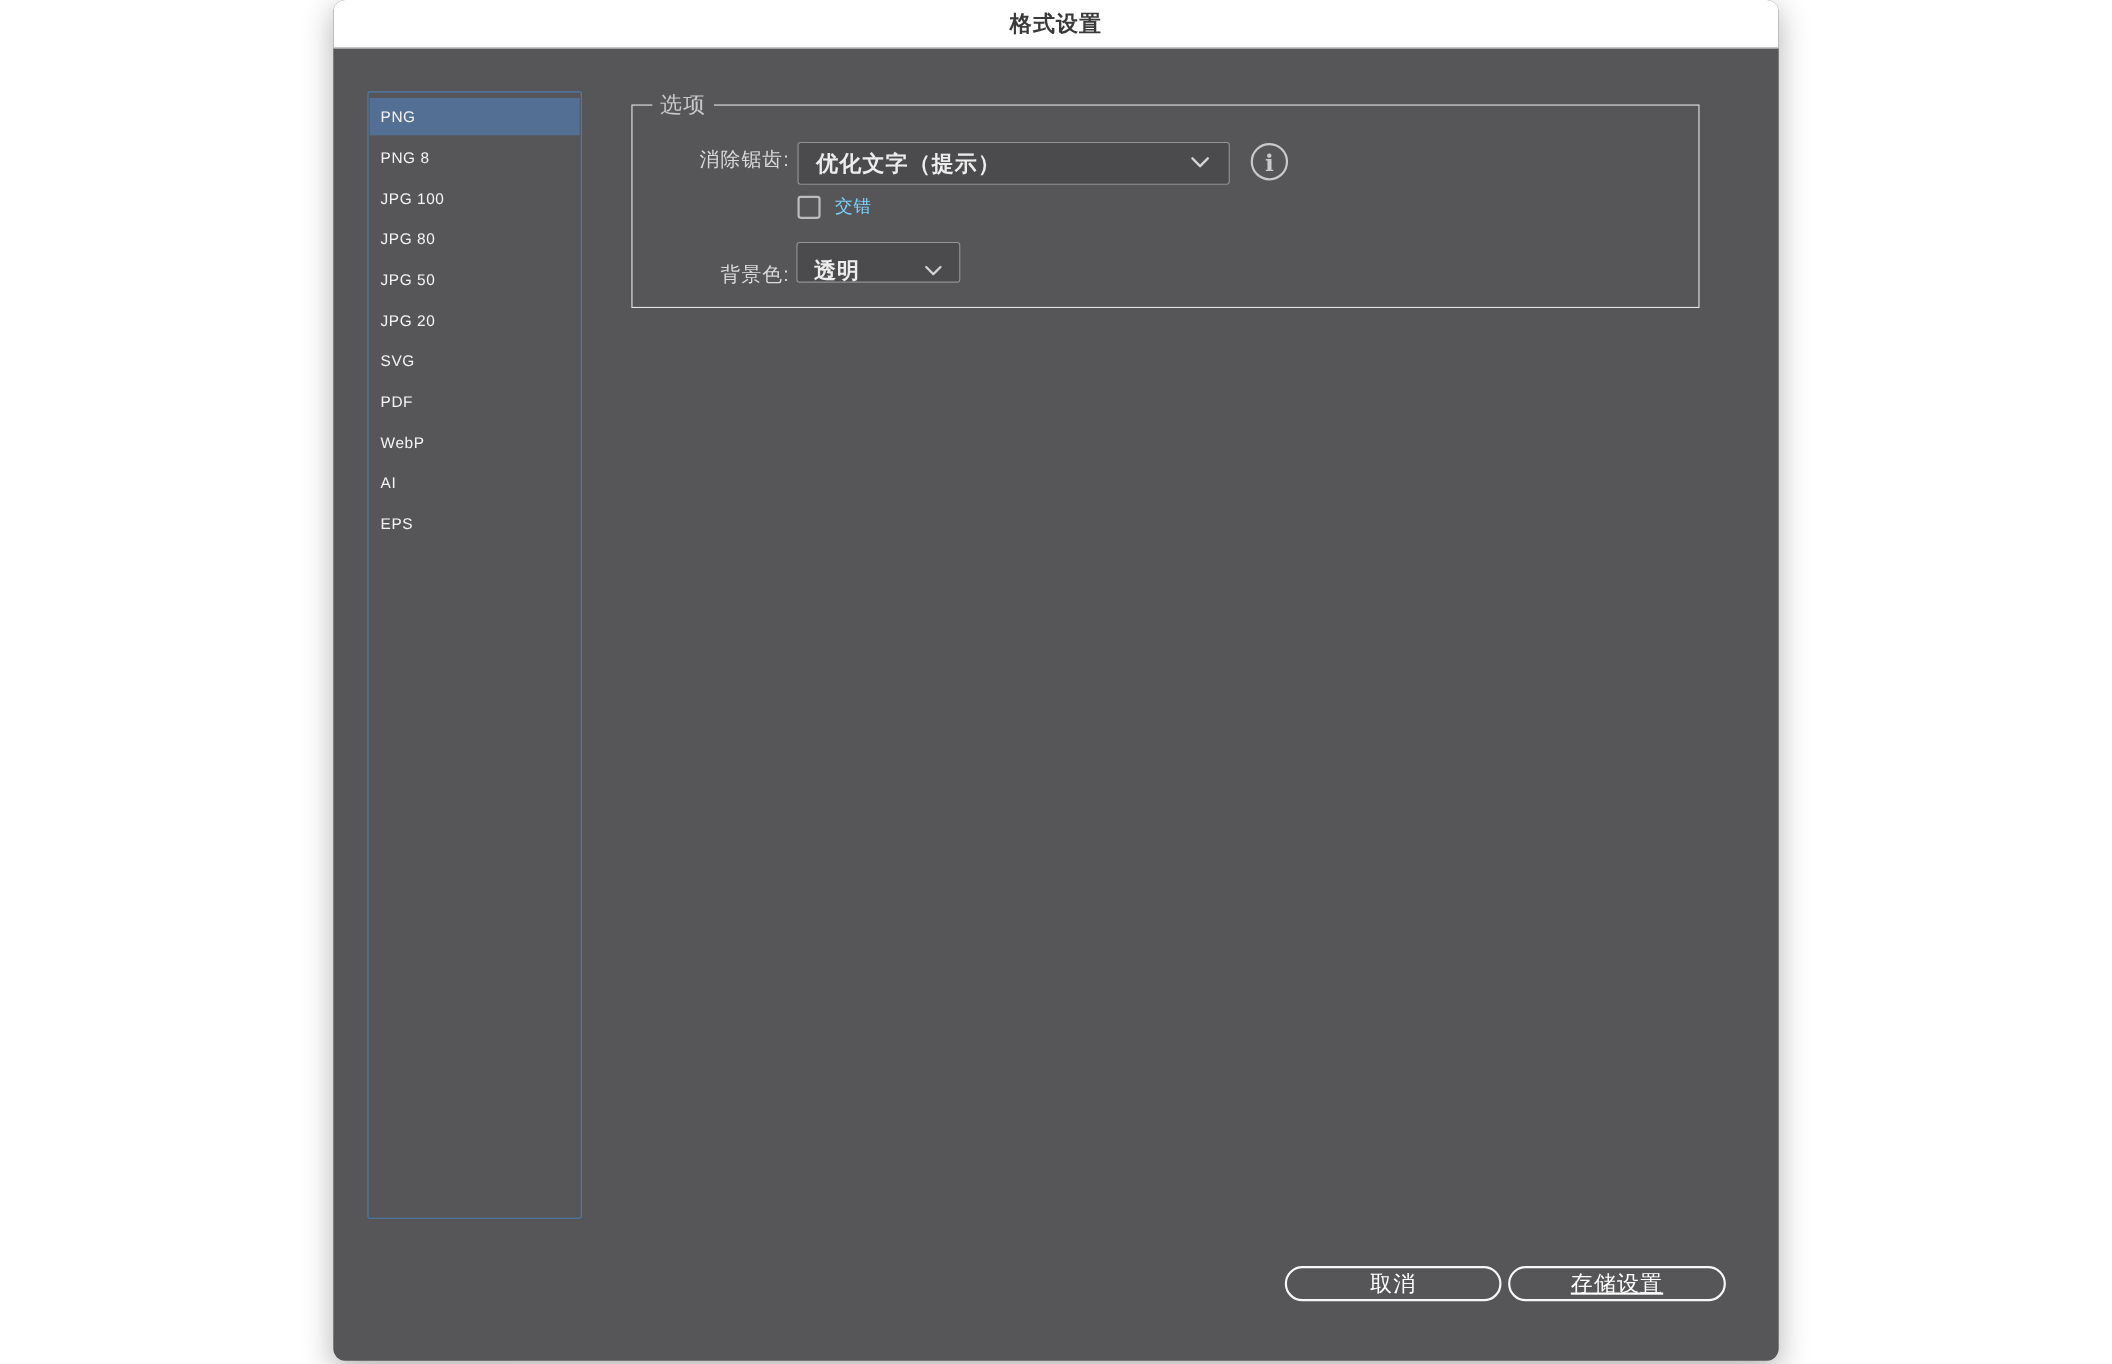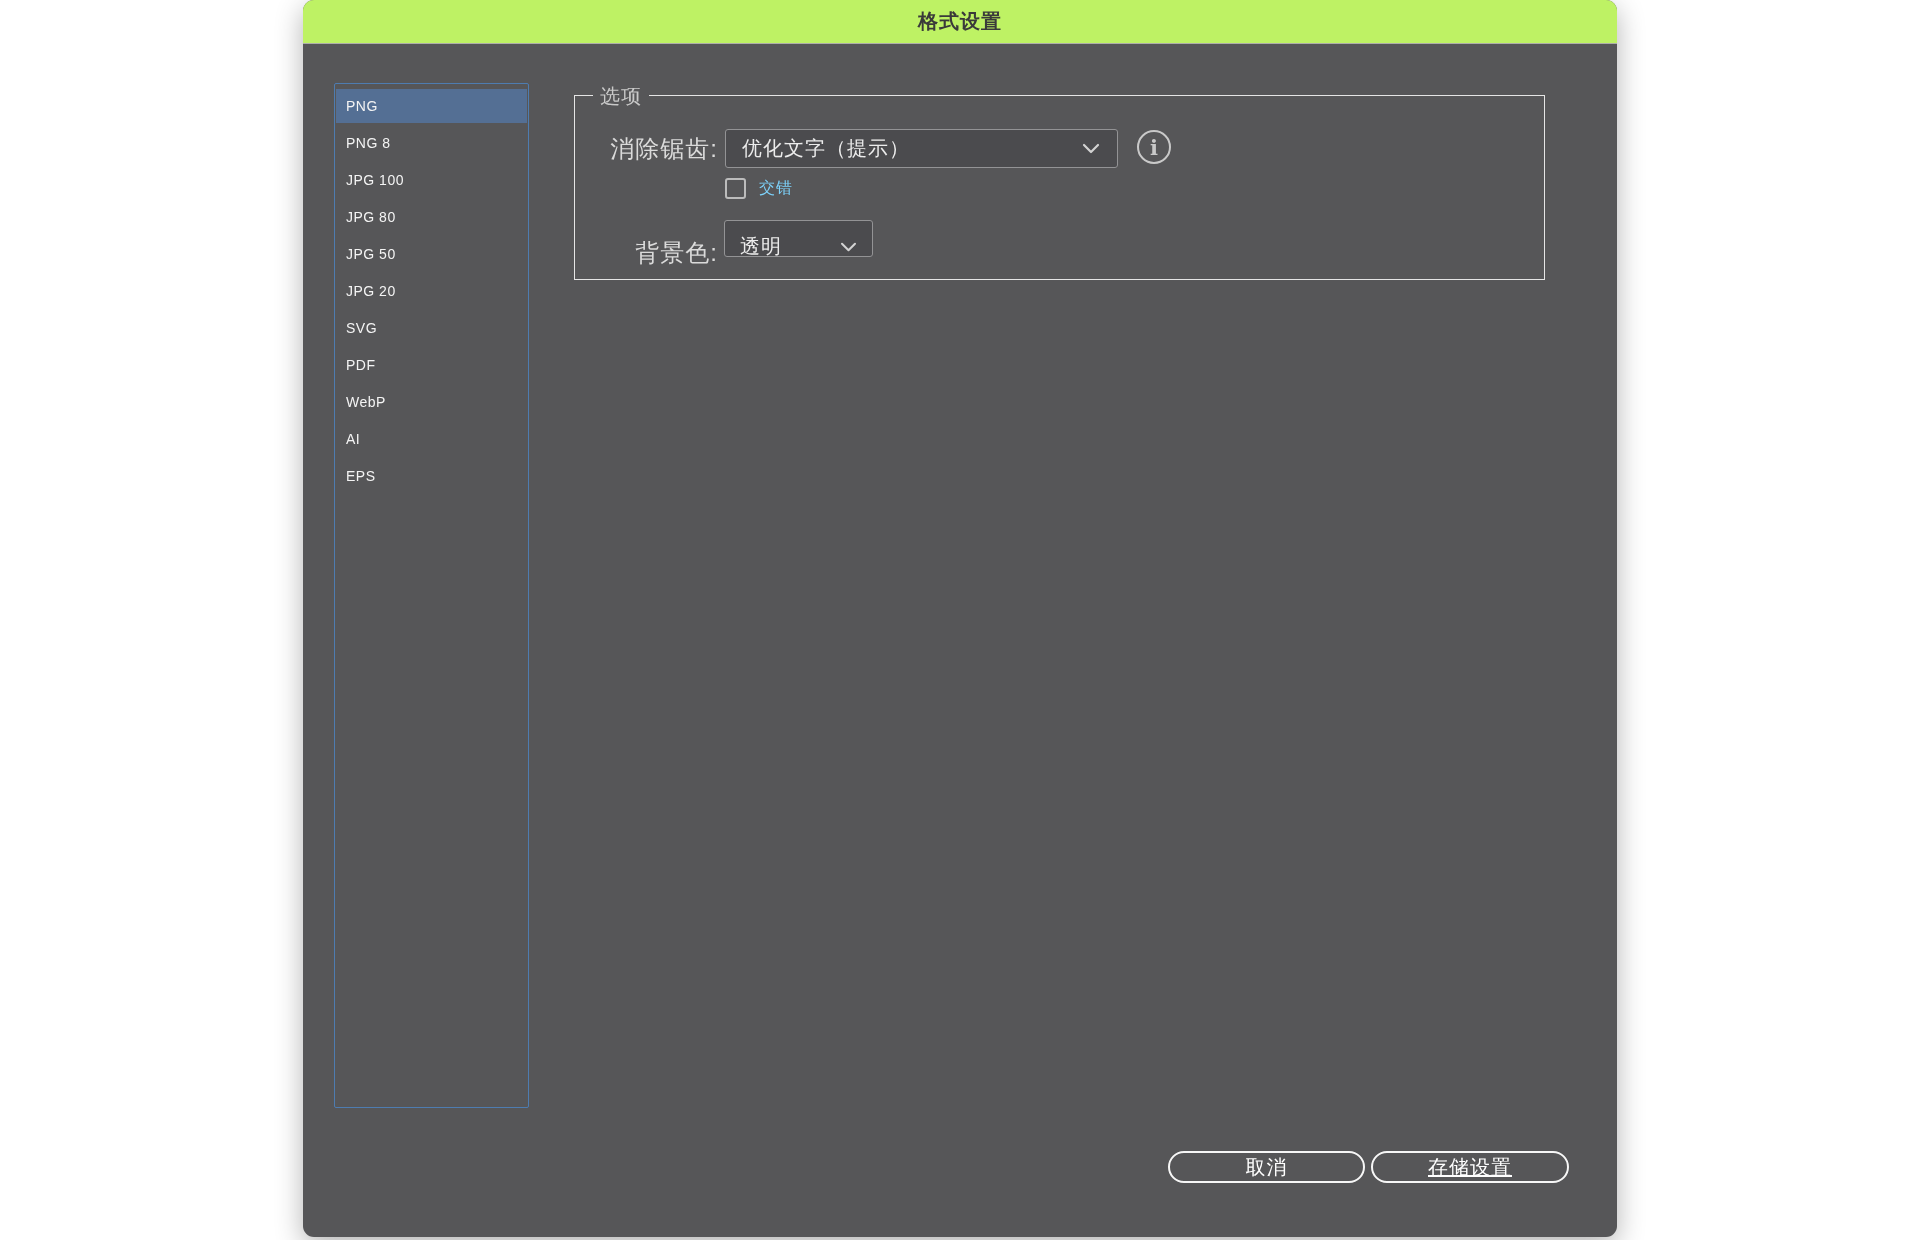--- a/index.html
+++ b/index.html
@@ -12,21 +12,21 @@
   .dialog {
     position: absolute;
     left: 303px; top: 0; width: 1314px; height: 1237px;
     background: #565658;
     border-radius: 11px;
     box-shadow: 0 8px 28px rgba(0,0,0,0.30);
     overflow: hidden;
   }
   .titlebar {
     position: absolute; left: 0; top: 0; right: 0; height: 44px;
-    background: #bef264;
+    background: #ffffff;
     border-bottom: 1px solid #aeaeab;
     display: flex; align-items: center; justify-content: center;
   }
   .titlebar .title {
     font-size: 20px; font-weight: 600; color: #3a3a3a; letter-spacing: 1px;
   }
   
   .format-list {
     position: absolute;
     left: 31px; top: 83px; width: 195px; height: 1025px;
@@ -50,29 +50,29 @@
     border: 1px solid #e5e5e5;
   }
   .group-legend {
     position: absolute; left: 18px; top: -13px;
     background: #565658; padding: 0 7px;
     font-size: 20px; color: #c9c9c9; line-height: 26px; letter-spacing: 1px;
   }
   .opt-label {
     position: absolute; left: 0; width: 143px;
     text-align: right;
-    font-size: 24px; color: #dadada; letter-spacing: 1px;
+    font-size: 18px; color: #dadada; letter-spacing: 1px;
   }
   .dropdown {
     position: absolute;
     background: #4b4b4e;
     border: 1.5px solid #939395;
     border-radius: 3px;
     display: flex; align-items: center;
-    color: #ececec; font-size: 20px; font-weight: 400;
+    color: #ececec; font-size: 20px; font-weight: 700;
     cursor: default;
   }
   .dropdown .value { flex: 1 1 auto; letter-spacing: 1px; }
   .dropdown .chev { flex: 0 0 auto; }
   .dd-antialias { left: 150px; top: 33px; width: 393px; height: 39px; padding: 0 16px 0 16px; }
   .dd-bg       { left: 149px; top: 124px; width: 149px; height: 37px; padding: 16px 14px 0 15px; }
   .info-badge {
     position: absolute; left: 562px; top: 34px;
     width: 34px; height: 34px;
     border: 2.5px solid #c9c9c9; border-radius: 50%;

